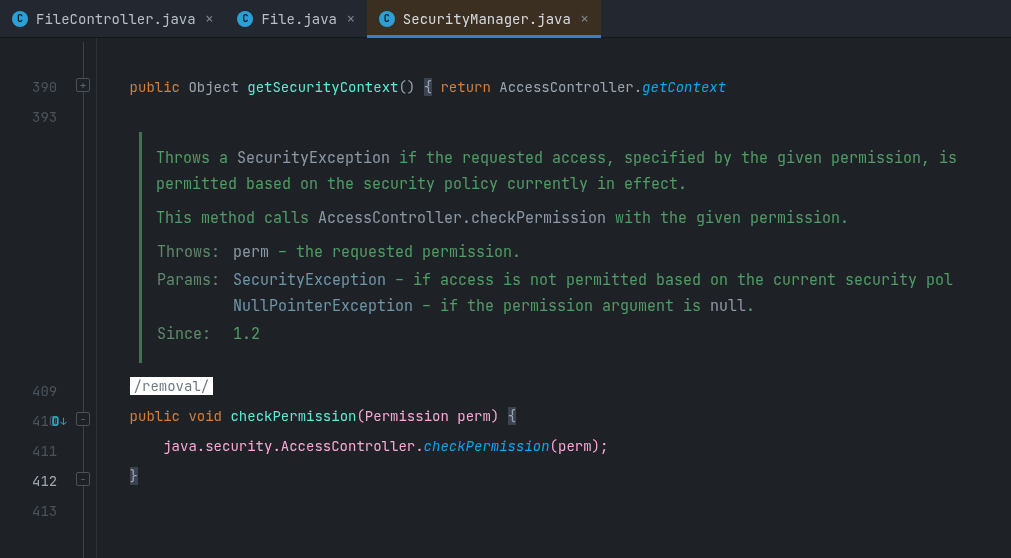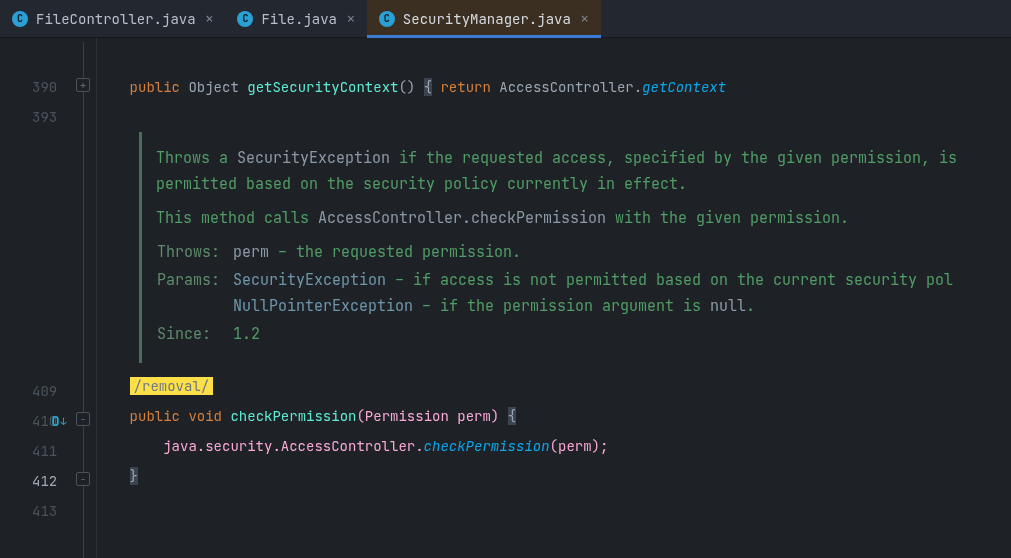--- a/index.html
+++ b/index.html
@@ -97,21 +97,21 @@
 
   
   .kw   { color: #d47f3b; }
   .type { color: #9aa5b1; }
   .idn  { color: #f9a8d4; }
   .mdef { color: #5eead4; }
   .mcall{ color: #0ea5e9; font-style: italic; }
   .punc { color: #9aa5b1; }
   .brace{ color: #9aa5b1; }
   .hlbrace { background: #3c4350; }
-  .comment { color: #6f7983; background: #fde047; padding: 0 4px; }
+  .comment { color: #6f7983; background: #ffffff; padding: 0 4px; }
 
   
   .doc {
     border-left: 3px solid #476f54;
     margin-left: 3px;
     padding: 14px 0 14px 14px;
     color: #519d66;
     line-height: 1.72;
     font-size: 15px;
   }

